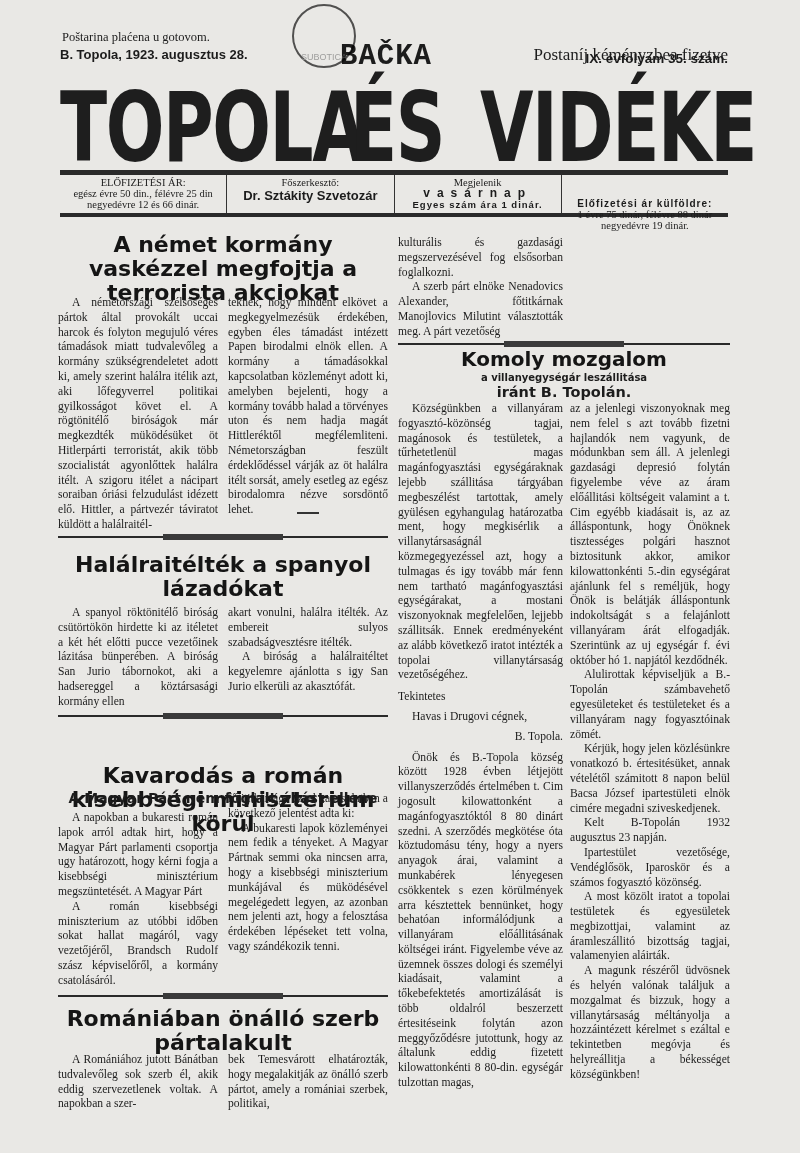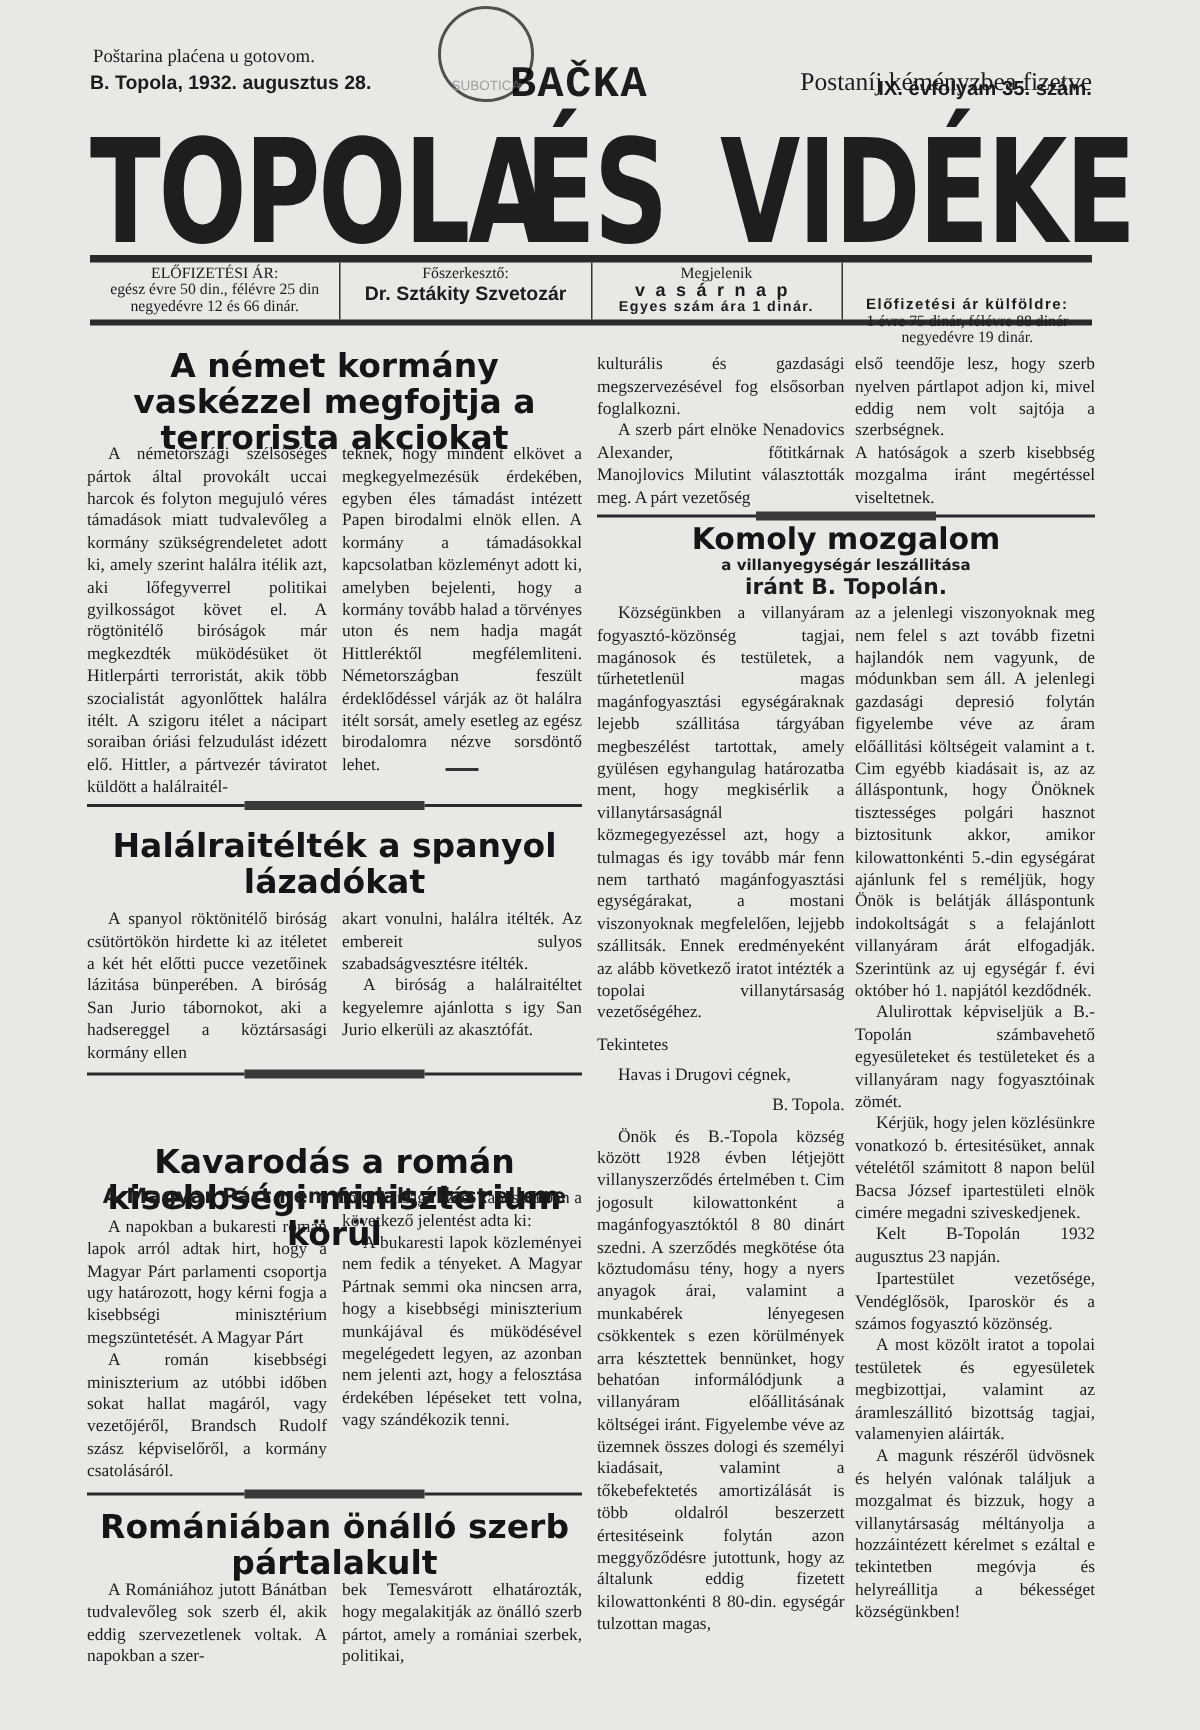--- a/index.html
+++ b/index.html
@@ -32,21 +32,21 @@
   .sep-orn .ln{flex:1;height:2px;background:#2a2a2a;}
   .sep-orn .mid{width:120px;height:6px;background:#3a3a3a;}
   .dash{width:22px;height:2px;background:#333;}
 </style>
 </head>
 <body>
 
 <div class="page">
 
   <div class="abs topline" style="left:62px;top:30px;">Poštarina plaćena u gotovom.</div>
-  <div class="abs topline bold-sans" style="left:60px;top:48px;font-size:13px;">B. Topola, 1932. augusztus 28.</div>
+  <div class="abs topline bold-sans" style="left:60px;top:48px;font-size:13px;">B. Topola, 1923. augusztus 28.</div>
   <div class="abs backa" style="left:340px;top:40px;">BAČKA</div>
   <div class="abs topline" style="right:72px;top:48px;font-size:17px;text-align:right;">Postaníj kéményzbea fizetve</div>
   <div class="abs topline bold-sans" style="right:72px;top:52px;font-size:13.5px;">IX. évfolyam 35. szám.</div>
   <div class="abs stamp">
       <span>SUBOTICA</span>
     </div>
 
   <div class="abs" style="left:60px;top:82px;width:670px;height:90px;">
     <div class="abs mast-word" style="left:0;top:0;">TOPOLA</div>
     <div class="abs mast-word" style="left:290px;top:0;">ÉS</div>
@@ -123,24 +123,20 @@
   <div class="abs col" style="left:58px;top:1053px;width:160px;">
     <p>A Romániához jutott Bánátban tudvalevőleg sok szerb él, akik eddig szervezetlenek voltak. A napokban a szer-</p>
   </div>
   <div class="abs col" style="left:228px;top:1053px;width:160px;">
     <p class="ni">bek Temesvárott elhatározták, hogy megalakitják az önálló szerb pártot, amely a romániai szerbek, politikai,</p>
   </div>
   <div class="abs col" style="left:398px;top:236px;width:165px;">
     <p class="ni">kulturális és gazdasági megszervezésével fog elsősorban foglalkozni.</p>
     <p>A szerb párt elnöke Nenadovics Alexander, főtitkárnak Manojlovics Milutint választották meg. A párt vezetőség</p>
   </div>
-  <div class="abs col" style="left:570px;top:236px;width:160px;">
-    <p class="ni">első teendője lesz, hogy szerb nyelven pártlapot adjon ki, mivel eddig nem volt sajtója a szerbségnek.</p>
-    <p class="ni">A hatóságok a szerb kisebbség mozgalma iránt megértéssel viseltetnek.</p>
-  </div>
   <div class="abs sep-orn" style="left:398px;top:341px;width:332px;">
       <div class="ln"></div>
       <div class="mid"></div>
       <div class="ln"></div>
     </div>
 
   <div class="abs headline" style="left:398px;top:348px;width:332px;font-size:20px;line-height:22px;">Komoly mozgalom</div>
   <div class="abs subhead" style="left:398px;top:369px;width:332px;font-size:10px;">a villanyegységár leszállitása</div>
   <div class="abs subhead" style="left:398px;top:384px;width:332px;font-size:14.5px;">iránt B. Topolán.</div>
 

